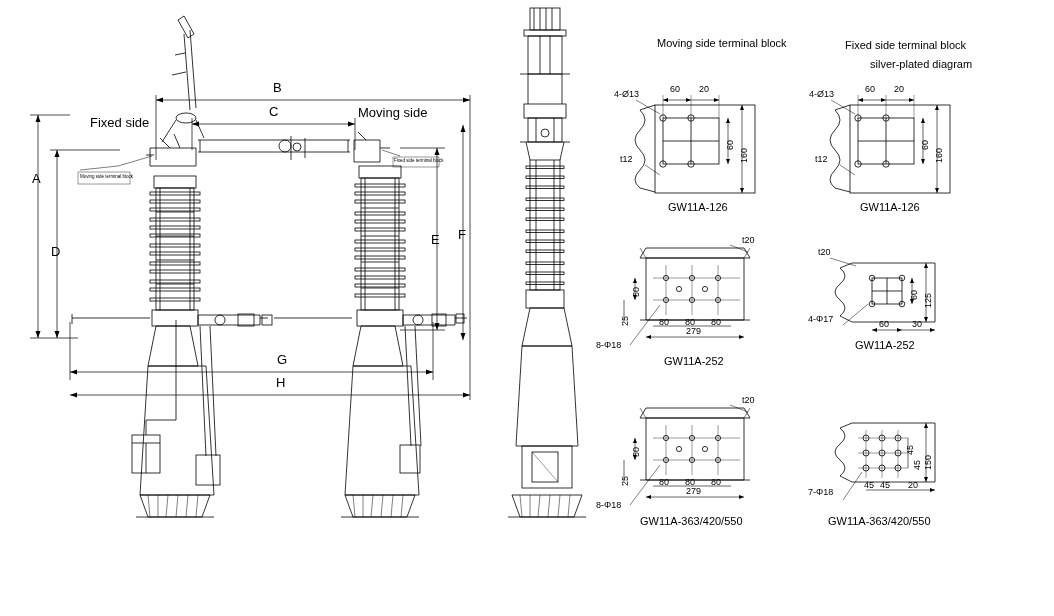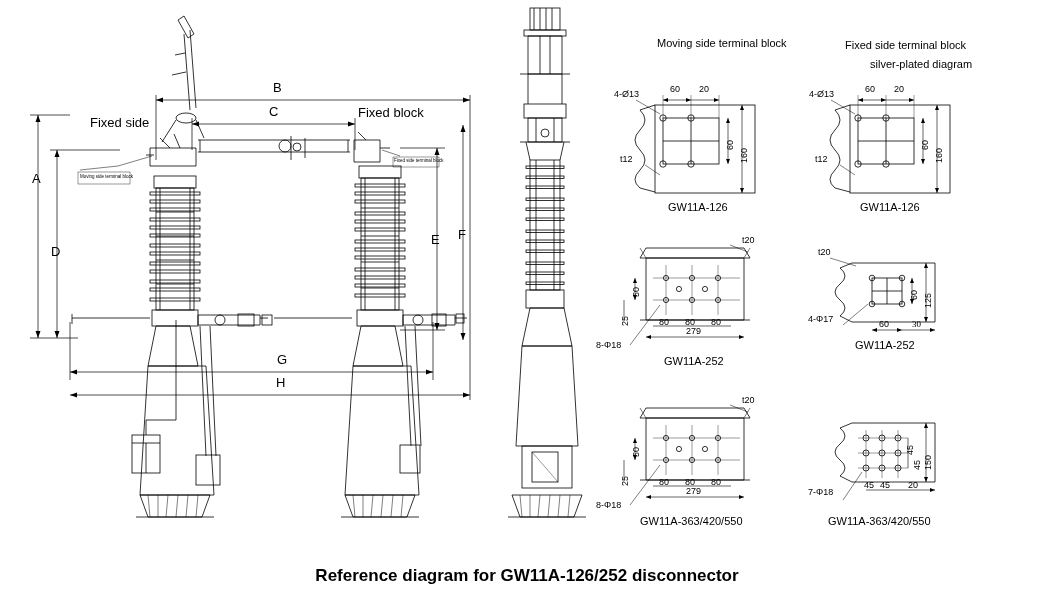--- a/index.html
+++ b/index.html
@@ -512,21 +512,21 @@
         <line x1="882" y1="490" x2="898" y2="490" stroke-width="0.6"></line>
         <line x1="898" y1="490" x2="935" y2="490" stroke-width="0.6"></line>
         <path d="M935 490 l-5 -2 v4 z" fill="#000" stroke="none"></path>
         <line x1="843" y1="500" x2="862" y2="472" stroke-width="0.5"></line>
       </g>
 
     </g>
   </svg>
 
   <div class="lbl t13" style="left:90px; top:116px;">Fixed side</div>
-  <div class="lbl t13" style="left:358px; top:106px;">Fixed block</div>
+  <div class="lbl t13" style="left:358px; top:106px;">Moving side</div>
   <div class="lbl t4" style="left:80px; top:175px;">Moving side terminal block</div>
   <div class="lbl t4" style="left:394px; top:159px;">Fixed side terminal block</div>
 
   <div class="lbl t13" style="left:32px; top:172px;">A</div>
   <div class="lbl t13" style="left:51px; top:245px;">D</div>
   <div class="lbl t13" style="left:273px; top:81px;">B</div>
   <div class="lbl t13" style="left:269px; top:105px;">C</div>
   <div class="lbl t13" style="left:431px; top:233px;">E</div>
   <div class="lbl t13" style="left:458px; top:228px;">F</div>
   <div class="lbl t13" style="left:277px; top:353px;">G</div>
@@ -559,21 +559,21 @@
   <div class="lbl t9" style="left:685px; top:318px;">80</div>
   <div class="lbl t9" style="left:711px; top:318px;">80</div>
   <div class="lbl t9" style="left:686px; top:327px;">279</div>
   <div class="lbl t9" style="left:596px; top:341px;">8-Φ18</div>
   <div class="lbl t11" style="left:664px; top:356px;">GW11A-252</div>
 
   <div class="lbl t9" style="left:818px; top:248px;">t20</div>
   <div class="lbl t9 rot90" style="left:910px; top:300px;">60</div>
   <div class="lbl t9 rot90" style="left:924px; top:308px;">125</div>
   <div class="lbl t9" style="left:879px; top:320px;">60</div>
-  <div class="lbl t9" style="left:912px; top:320px;font-family:Liberation Serif, serif;">30</div>
+  <div class="lbl t9" style="left:912px; top:320px;">30</div>
   <div class="lbl t9" style="left:808px; top:315px;">4-Φ17</div>
   <div class="lbl t11" style="left:855px; top:340px;">GW11A-252</div>
 
   <div class="lbl t9" style="left:742px; top:396px;">t20</div>
   <div class="lbl t9 rot90" style="left:632px; top:457px;">50</div>
   <div class="lbl t9 rot90" style="left:621px; top:486px;">25</div>
   <div class="lbl t9" style="left:659px; top:478px;">80</div>
   <div class="lbl t9" style="left:685px; top:478px;">80</div>
   <div class="lbl t9" style="left:711px; top:478px;">80</div>
   <div class="lbl t9" style="left:686px; top:487px;">279</div>
@@ -582,15 +582,14 @@
 
   <div class="lbl t9 rot90" style="left:906px; top:455px;">45</div>
   <div class="lbl t9 rot90" style="left:913px; top:470px;">45</div>
   <div class="lbl t9 rot90" style="left:924px; top:470px;">150</div>
   <div class="lbl t9" style="left:864px; top:481px;">45</div>
   <div class="lbl t9" style="left:880px; top:481px;">45</div>
   <div class="lbl t9" style="left:908px; top:481px;">20</div>
   <div class="lbl t9" style="left:808px; top:488px;">7-Φ18</div>
   <div class="lbl t11" style="left:828px; top:516px;">GW11A-363/420/550</div>
 
-  <div class="caption">Reference diagram for GW11A-126/252 disconnector</div>
 
 </div>
 
 </body></html>

